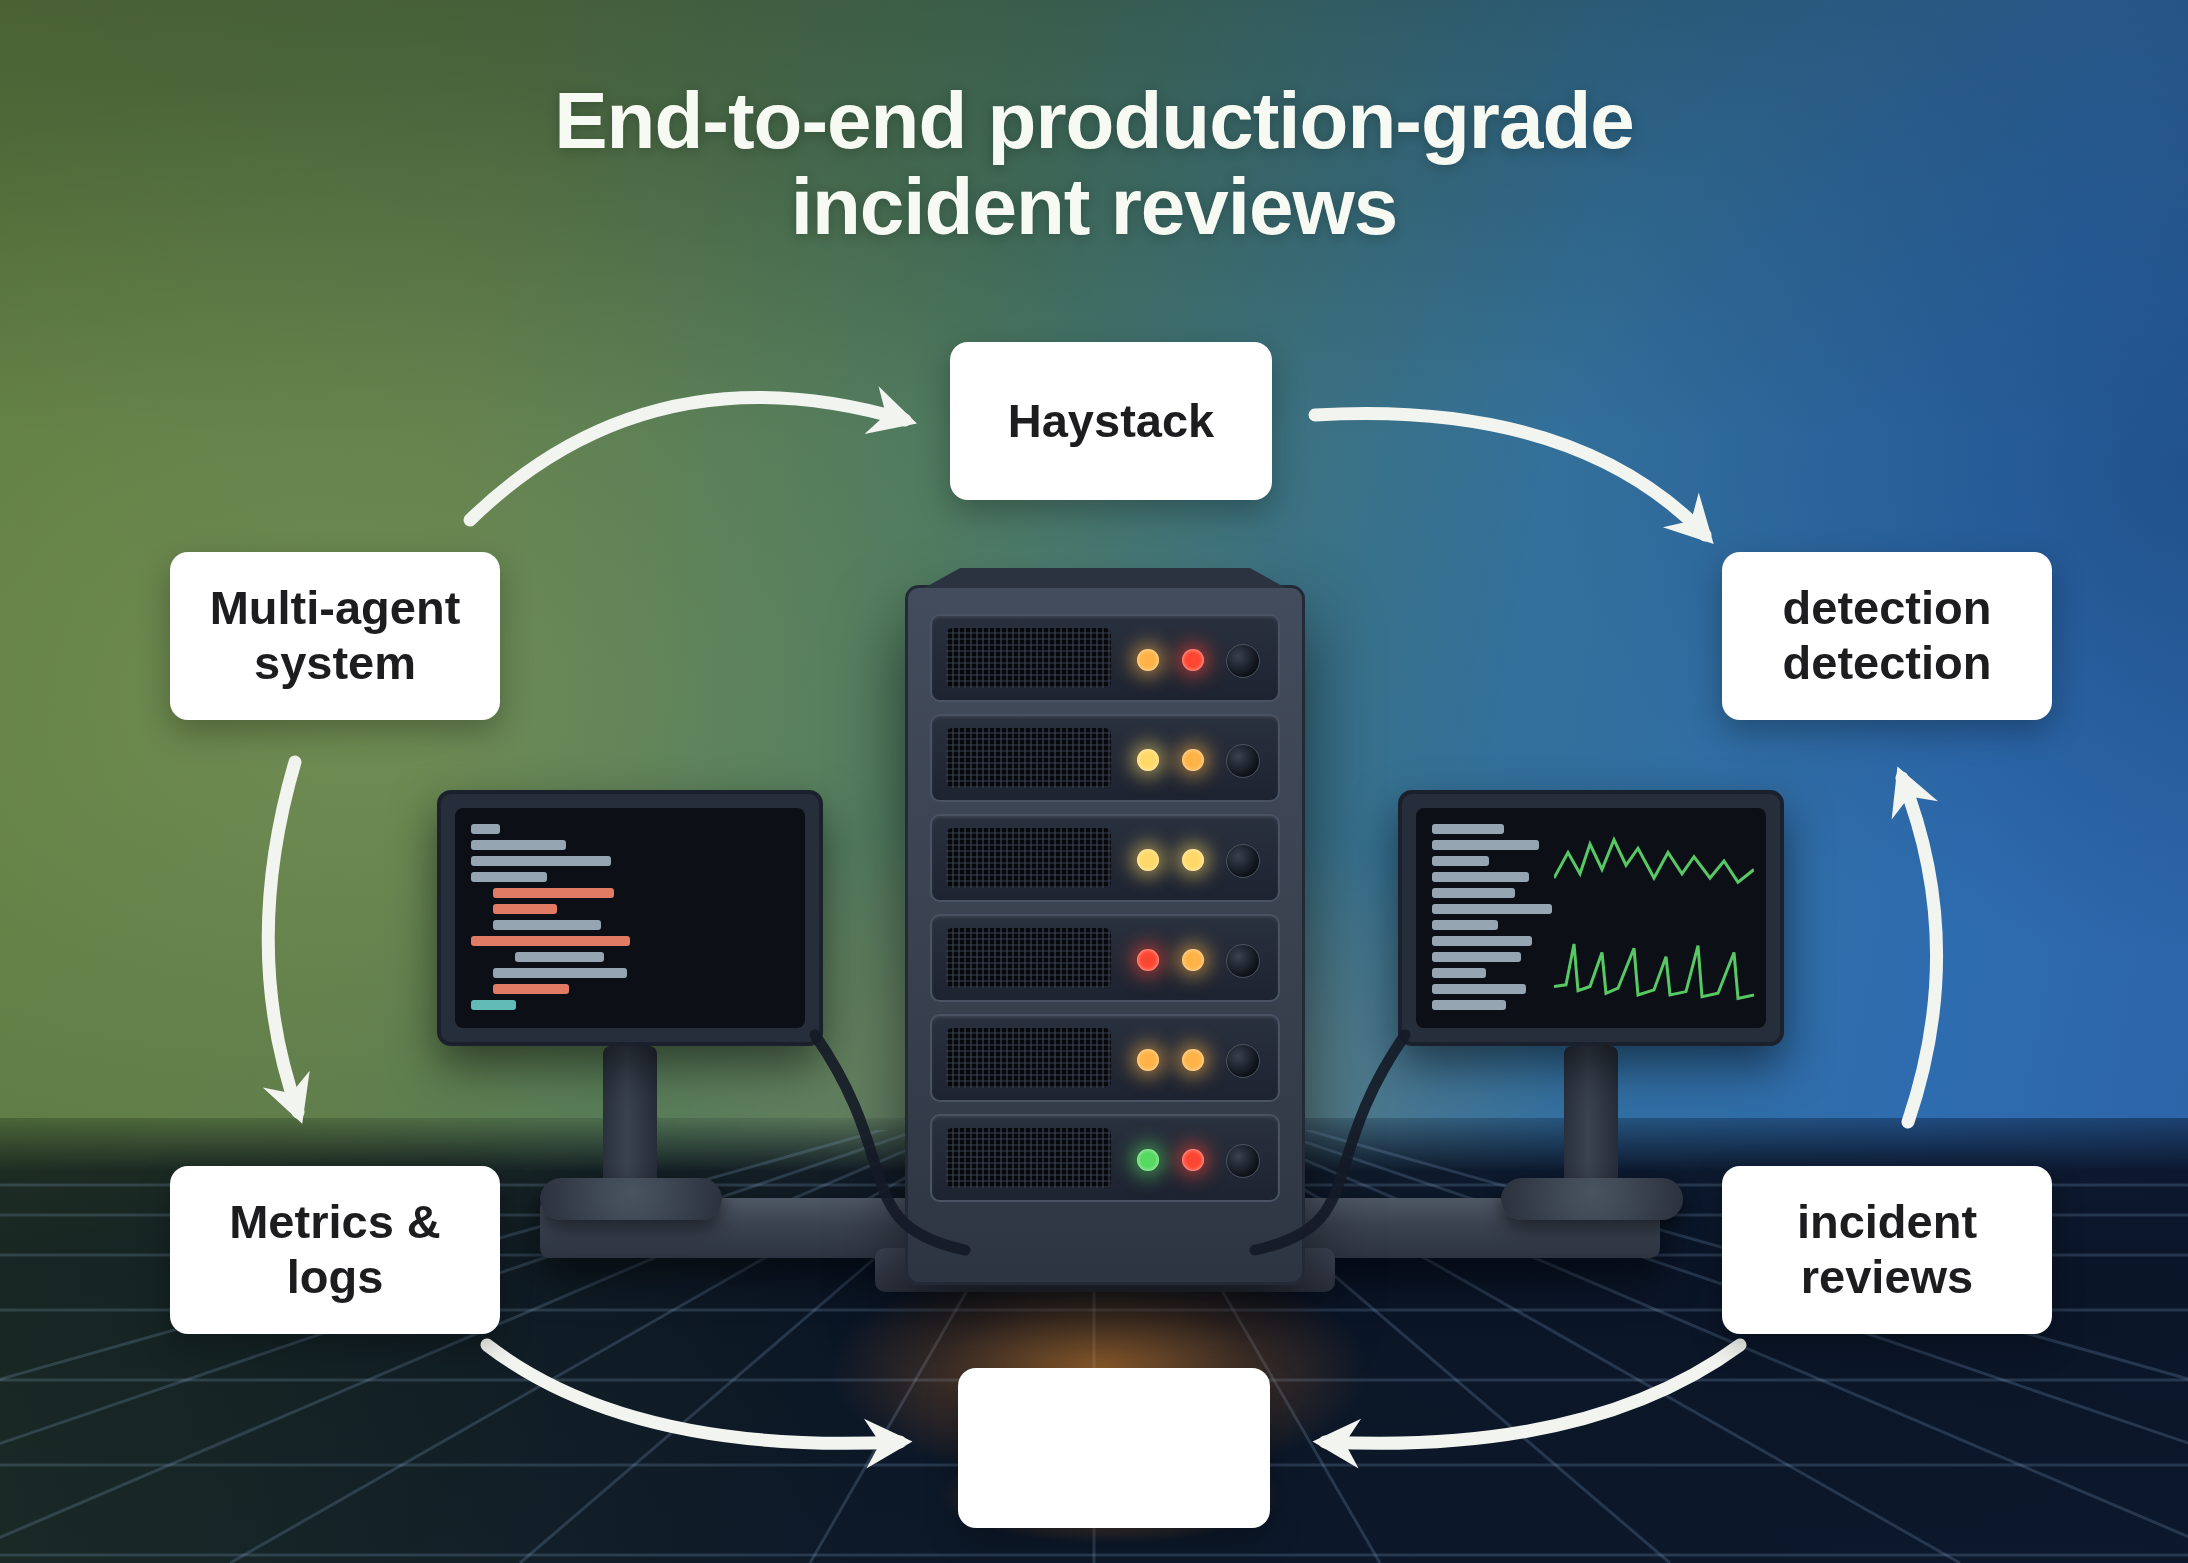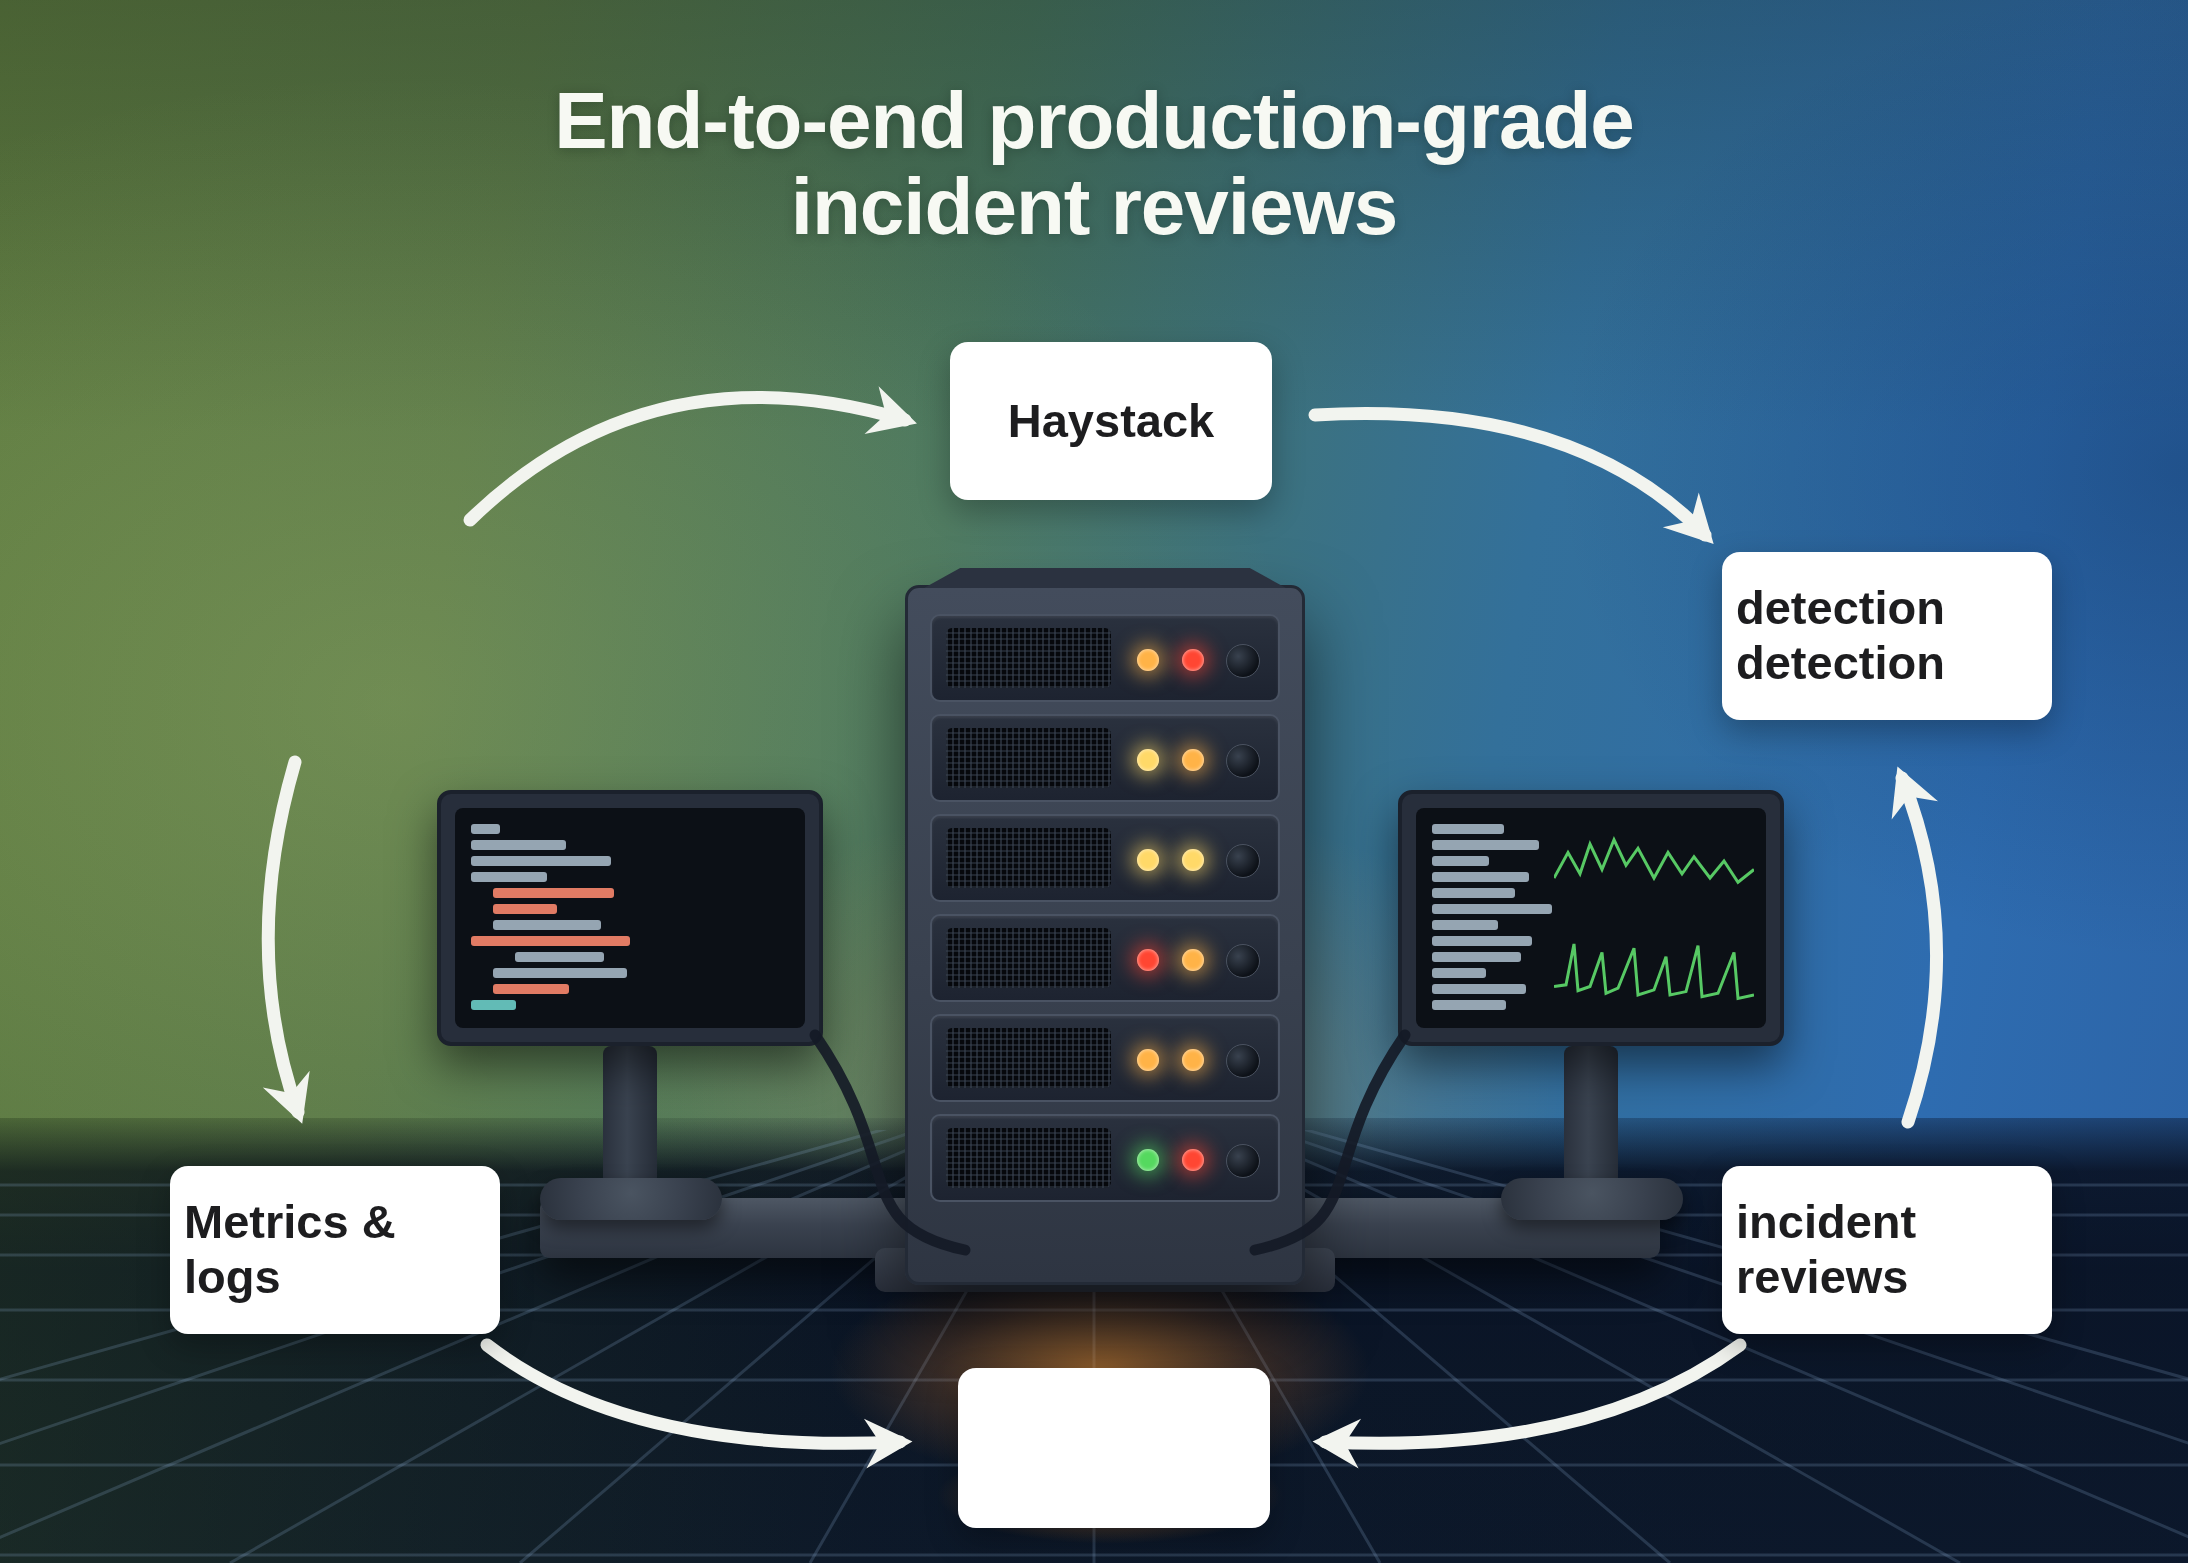--- a/index.html
+++ b/index.html
@@ -104,21 +104,21 @@
   }
   .cables{ position:absolute; inset:0; z-index:8; pointer-events:none; }
   .vignette{
     position:absolute; inset:0; z-index:9; pointer-events:none;
     background:radial-gradient(140% 125% at 50% 45%, transparent 60%, rgba(0,2,12,0.35) 100%);
   }
   
   .arrows{ position:absolute; inset:0; z-index:20; pointer-events:none; }
   .node{
     position:absolute; z-index:30; background:#ffffff; border-radius:18px;
-    display:flex; align-items:center; justify-content:center; 
+    display:flex; align-items:center; justify-content:center; text-align:center;
     color:#1d1d1f; font-weight:600; font-size:47px; line-height:1.16; padding:8px 14px;
     box-sizing:border-box; box-shadow:0 12px 32px rgba(0,0,0,0.28);
   }
   .node-haystack{ left:950px; top:342px; width:322px; height:158px; }
   .node-multi-agent{ left:170px; top:552px; width:330px; height:168px; }
   .node-incident-detection{ left:1722px; top:552px; width:330px; height:168px; }
   .node-metrics-logs{ left:170px; top:1166px; width:330px; height:168px; }
   .node-incident-reviews{ left:1722px; top:1166px; width:330px; height:168px; }
   .node-bottom{ left:958px; top:1368px; width:312px; height:160px; }
   .title{
@@ -279,20 +279,23 @@
   </svg>
 
   <div class="title">
     <div>End-to-end production-grade</div>
     <div>incident reviews</div>
   </div>
 
   <div class="node node-haystack">
     <span>Haystack</span>
   </div>
+  <div class="node node-multi-agent">
+    <span>Multi-agent system</span>
+  </div>
   <div class="node node-incident-detection">
     <span>detection detection</span>
   </div>
   <div class="node node-metrics-logs">
     <span>Metrics &amp; logs</span>
   </div>
   <div class="node node-incident-reviews">
     <span>incident reviews</span>
   </div>
   <div class="node node-bottom">

